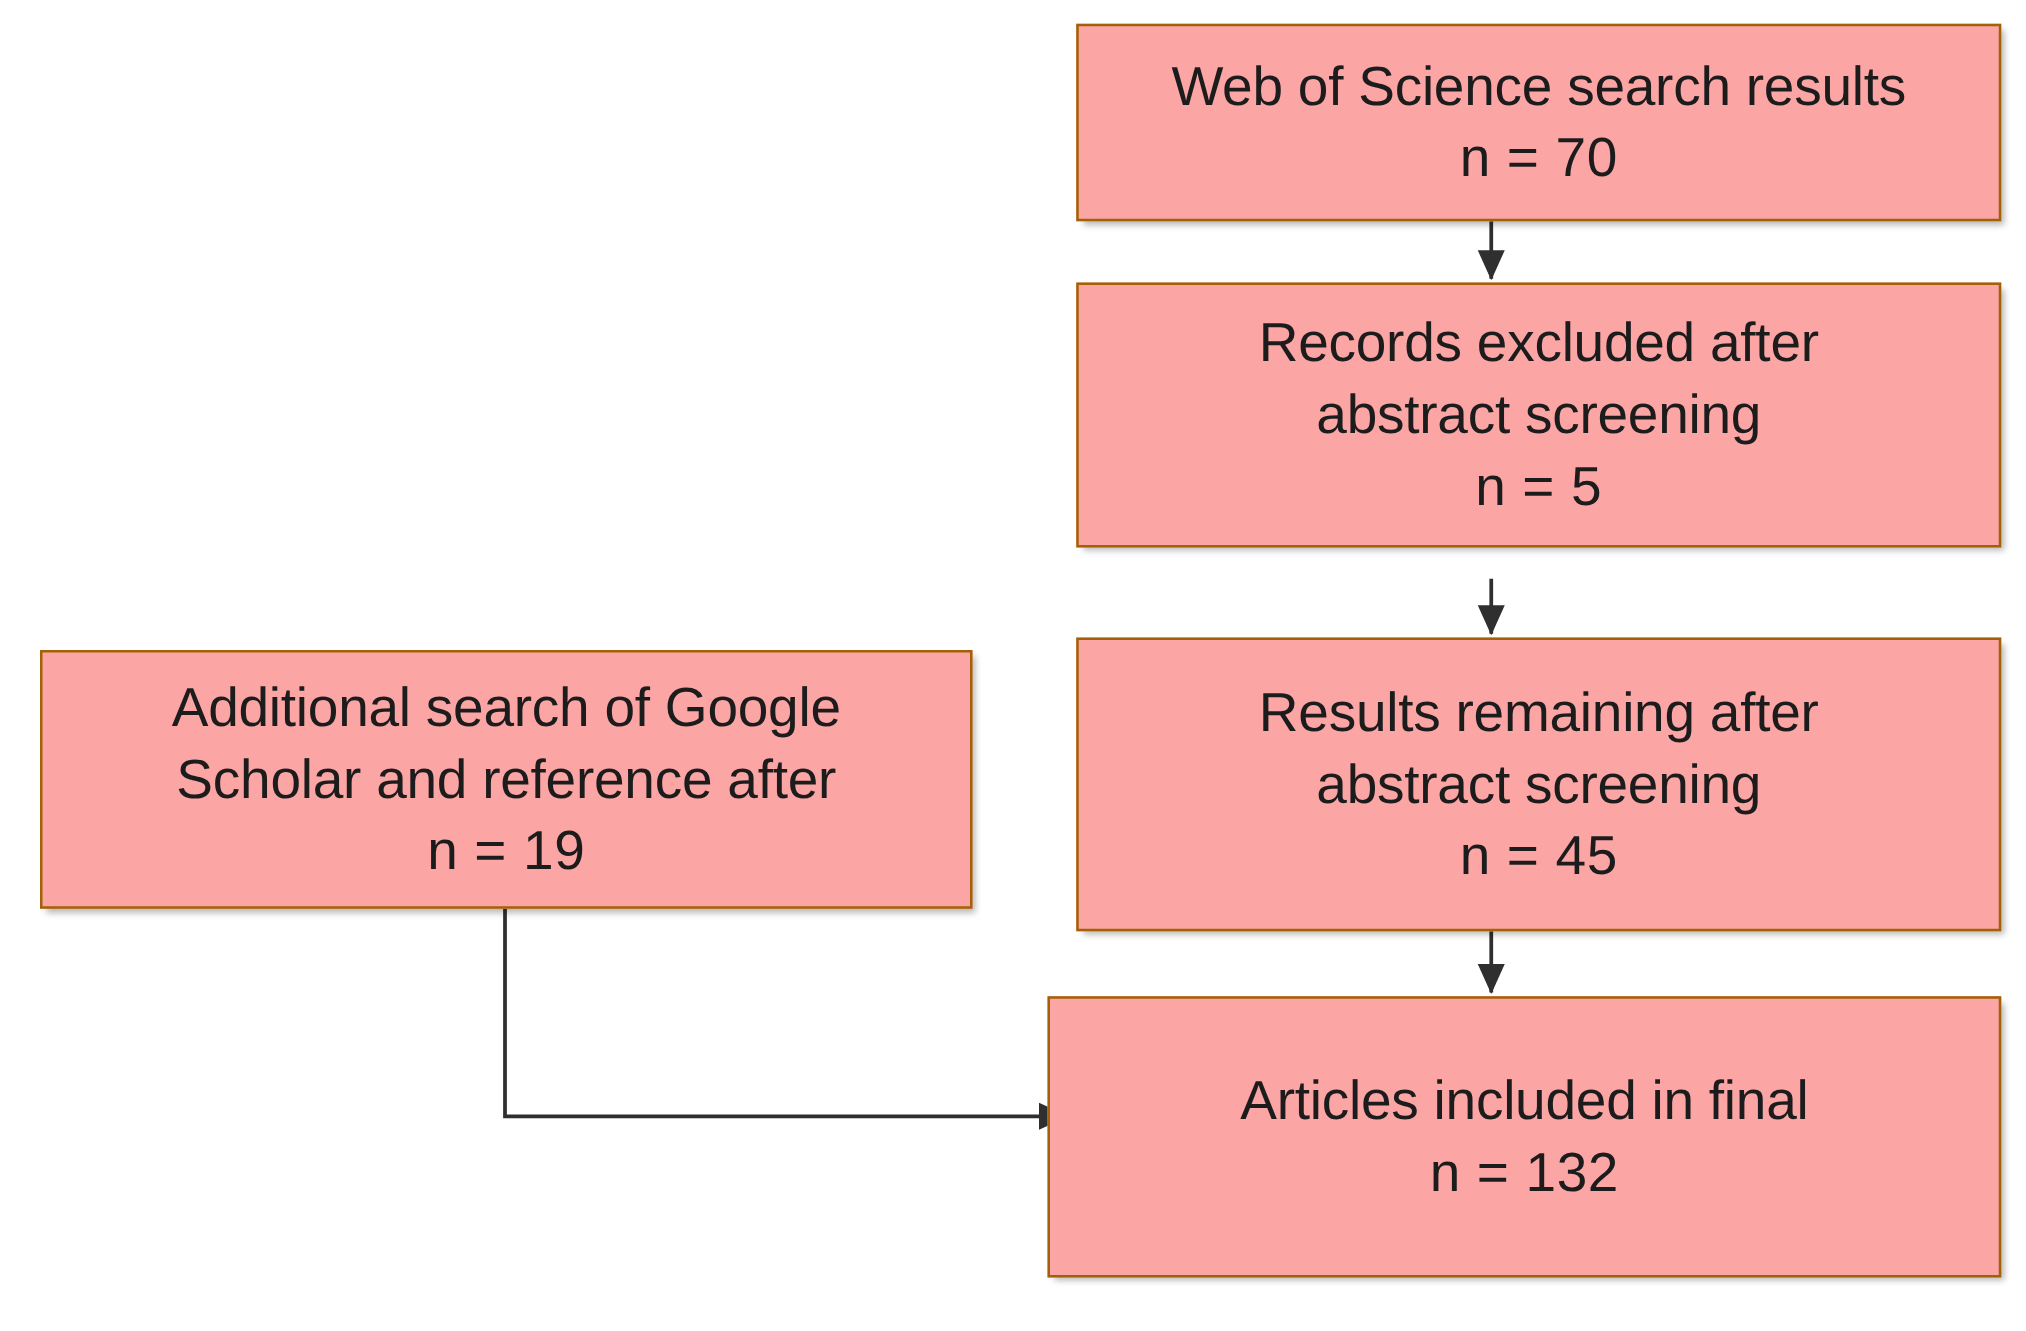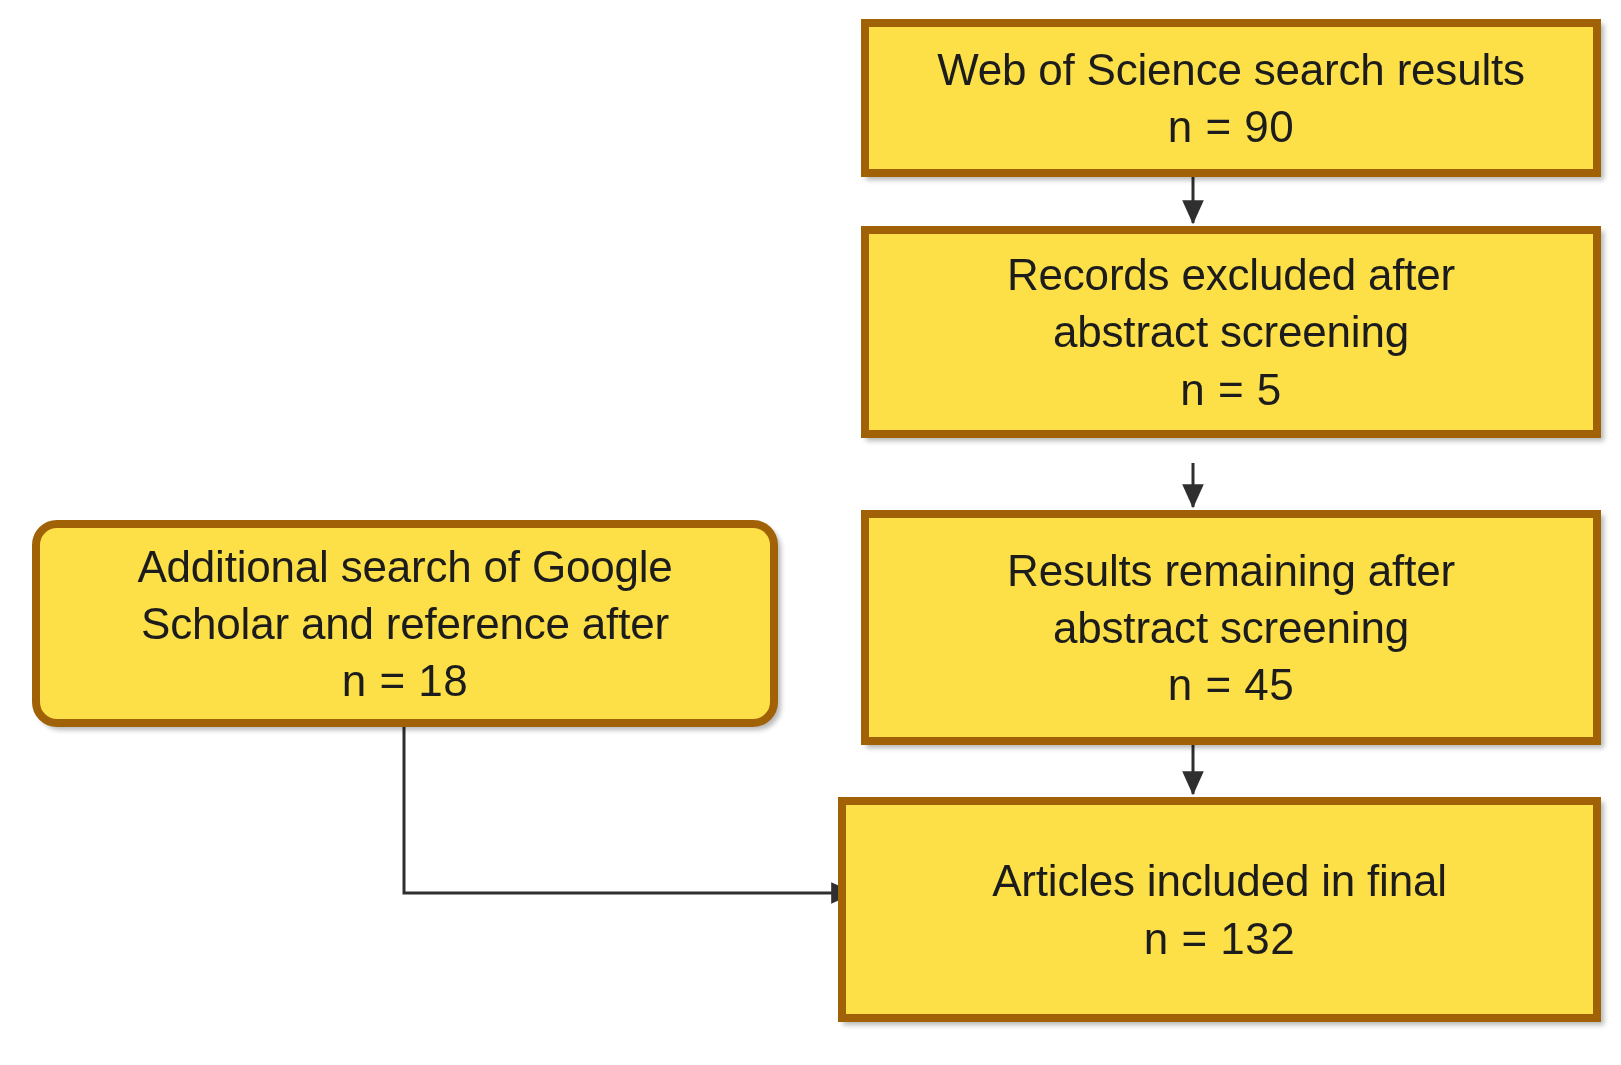--- a/index.html
+++ b/index.html
@@ -16,22 +16,22 @@
   }
   #flow-canvas {
     position: relative;
     width: 1621px;
     height: 1065px;
     background: #ffffff;
   }
   .flow-box {
     position: absolute;
     box-sizing: border-box;
-    background: #fde047;
-    border: 8px solid #a16207;
+    background: #fca5a5;
+    border: 2px solid #a16207;
     box-shadow: 4px 4px 5px -1px rgba(0,0,0,0.28);
     display: flex;
     flex-direction: column;
     align-items: center;
     justify-content: center;
     text-align: right;
     padding: 4px 12px;
   }
   .flow-box .line {
     display: block;
@@ -41,21 +41,21 @@
     white-space: nowrap;
     color: #1c1c1c;
   }
   .flow-box .line.count {
     letter-spacing: 0.5px;
   }
   #box-wos   { left: 861px;  top: 19px;  width: 740px;  height: 158px; }
   #box-excl  { left: 861px;  top: 226px; width: 740px;  height: 212px; }
   #box-rem   { left: 861px;  top: 510px; width: 740px;  height: 235px; }
   #box-final { left: 838px;  top: 797px; width: 763px;  height: 225px; }
-  #box-addl  { left: 32px;   top: 520px; width: 746px;  height: 207px; border-radius: 25px; }
+  #box-addl  { left: 32px;   top: 520px; width: 746px;  height: 207px; }
 
   svg#connectors {
     position: absolute;
     left: 0;
     top: 0;
     width: 1621px;
     height: 1065px;
     pointer-events: none;
   }
 </style>
@@ -75,21 +75,21 @@
 
     <line x1="1193" y1="463" x2="1193" y2="507" stroke="#2f2f2f" stroke-width="3" marker-end="url(#arrowhead)"></line>
 
     <line x1="1193" y1="745" x2="1193" y2="794" stroke="#2f2f2f" stroke-width="3" marker-end="url(#arrowhead)"></line>
 
     <path d="M404,727 L404,893 L854,893" fill="none" stroke="#2f2f2f" stroke-width="3" marker-end="url(#arrowhead)"></path>
   </svg>
 
   <div class="flow-box" id="box-wos">
     <span class="line">Web of Science search results</span>
-    <span class="line count">n = 90</span>
+    <span class="line count">n = 70</span>
   </div>
 
   <div class="flow-box" id="box-excl">
     <span class="line">Records excluded after</span>
     <span class="line">abstract screening</span>
     <span class="line count">n = 5</span>
   </div>
 
   <div class="flow-box" id="box-rem">
     <span class="line">Results remaining after</span>
@@ -98,16 +98,16 @@
   </div>
 
   <div class="flow-box" id="box-final">
     <span class="line">Articles included in final</span>
     <span class="line count">n = 132</span>
   </div>
 
   <div class="flow-box" id="box-addl">
     <span class="line">Additional search of Google</span>
     <span class="line">Scholar and reference after</span>
-    <span class="line count">n = 18</span>
+    <span class="line count">n = 19</span>
   </div>
 
 </div>
 
 </body></html>

